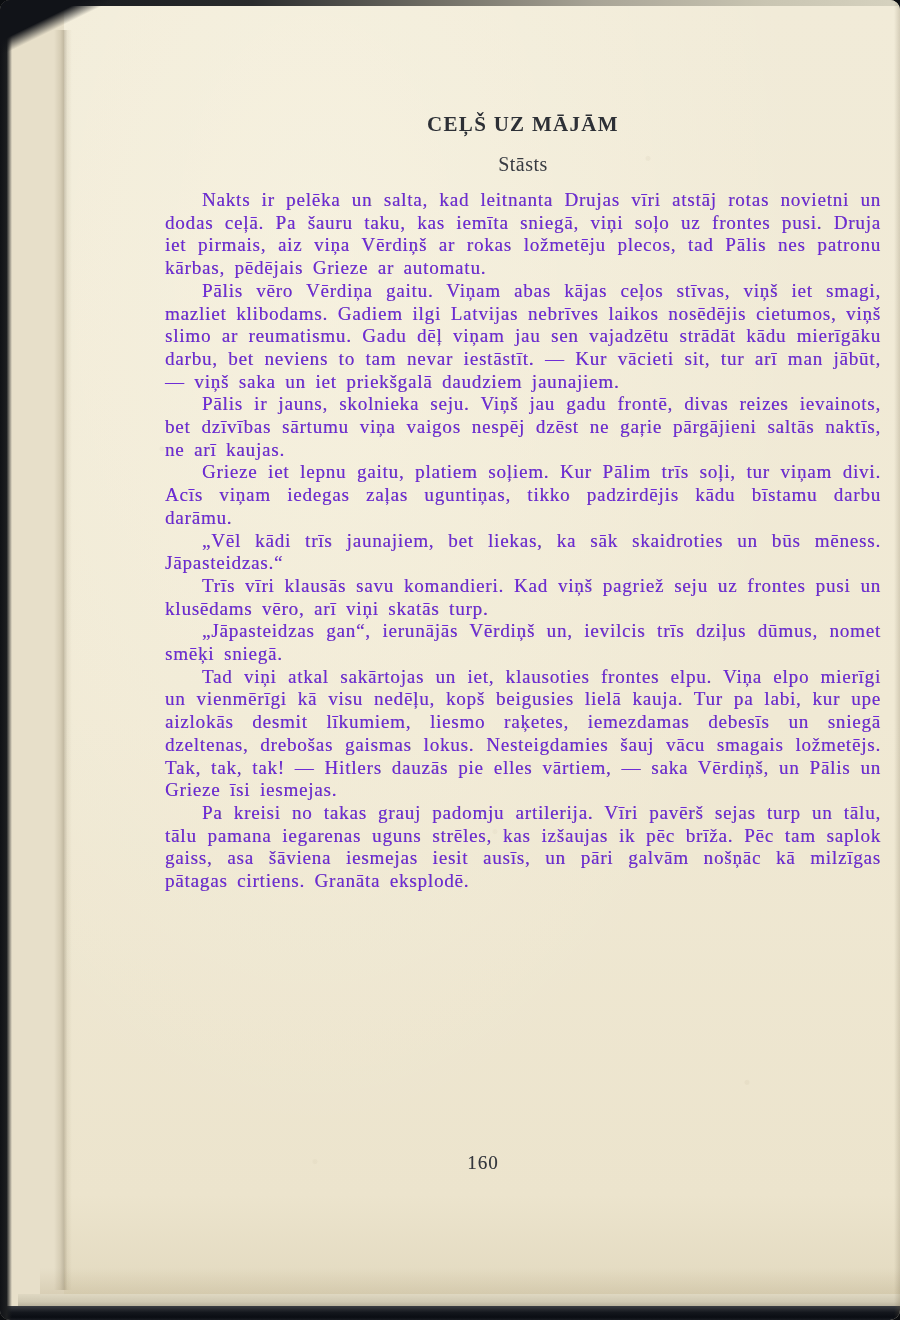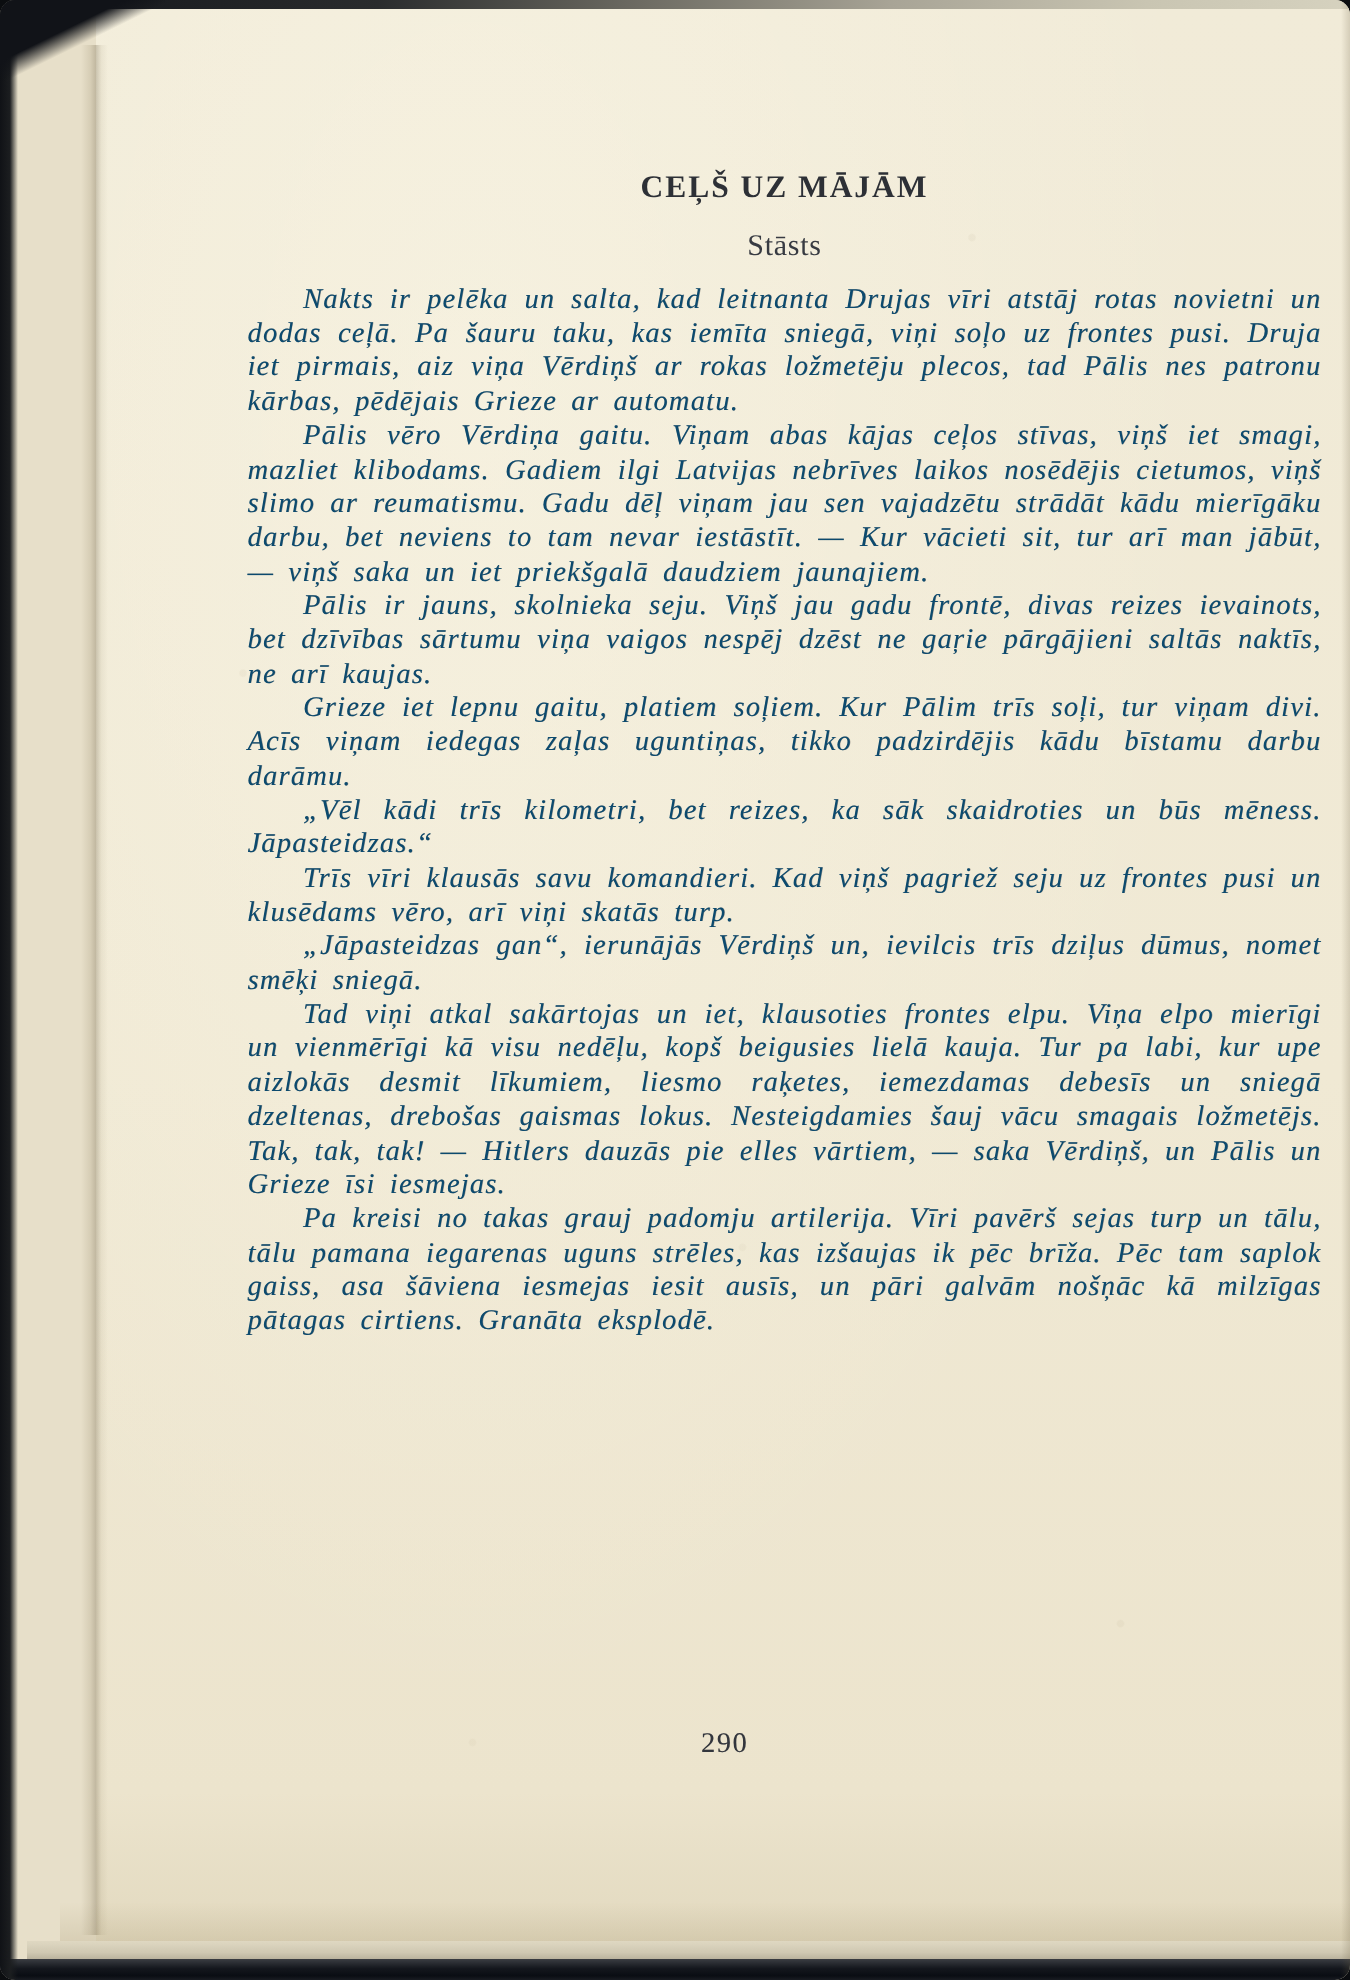--- a/index.html
+++ b/index.html
@@ -74,23 +74,22 @@
   }
   .subtitle{
     position:absolute;top:153px;left:0;width:100%;
     text-align:center;font-size:20px;letter-spacing:.5px;color:#383b42;
   }
   .bodytext{position:absolute;top:189px;left:0;width:100%;}
   .bodytext p{
     margin:0;font-size:19px;line-height:22.7px;
     text-align:justify;text-indent:37px;
     letter-spacing:.8px;word-spacing:4px;
-    color:#0c4a6e;
+    color:#6d28d9;
     text-shadow:.3px .2px 0 rgba(50,53,60,.45);
-    font-style:italic;
   }
   .pageno{
     position:absolute;left:433px;top:1152px;width:100px;
     text-align:center;font-size:19px;letter-spacing:1px;color:#33363d;
     text-shadow:.3px .2px 0 rgba(50,53,60,.4);
   }
 </style>
 </head>
 <body>
 
@@ -107,21 +106,21 @@
   <div class="grain"></div>
 
   <div class="content">
     <h1 class="title">CEĻŠ UZ MĀJĀM</h1>
     <div class="subtitle">Stāsts</div>
     <div class="bodytext">
       <p>Nakts ir pelēka un salta, kad leitnanta Drujas vīri atstāj rotas novietni un dodas ceļā. Pa šauru taku, kas iemīta sniegā, viņi soļo uz frontes pusi. Druja iet pirmais, aiz viņa Vērdiņš ar rokas ložmetēju plecos, tad Pālis nes patronu kārbas, pēdējais Grieze ar automatu.</p>
       <p>Pālis vēro Vērdiņa gaitu. Viņam abas kājas ceļos stīvas, viņš iet smagi, mazliet klibodams. Gadiem ilgi Latvijas nebrīves laikos nosēdējis cietumos, viņš slimo ar reumatismu. Gadu dēļ viņam jau sen vajadzētu strādāt kādu mierīgāku darbu, bet neviens to tam nevar iestāstīt. — Kur vācieti sit, tur arī man jābūt, — viņš saka un iet priekšgalā daudziem jaunajiem.</p>
       <p>Pālis ir jauns, skolnieka seju. Viņš jau gadu frontē, divas reizes ievainots, bet dzīvības sārtumu viņa vaigos nespēj dzēst ne gaŗie pārgājieni saltās naktīs, ne arī kaujas.</p>
       <p>Grieze iet lepnu gaitu, platiem soļiem. Kur Pālim trīs soļi, tur viņam divi. Acīs viņam iedegas zaļas uguntiņas, tikko padzirdējis kādu bīstamu darbu darāmu.</p>
-      <p>„Vēl kādi trīs kilometri, bet reizes, ka sāk skaidroties un būs mēness. Jāpasteidzas.“</p>
+      <p>„Vēl kādi trīs jaunajiem, bet liekas, ka sāk skaidroties un būs mēness. Jāpasteidzas.“</p>
       <p>Trīs vīri klausās savu komandieri. Kad viņš pagriež seju uz frontes pusi un klusēdams vēro, arī viņi skatās turp.</p>
       <p>„Jāpasteidzas gan“, ierunājās Vērdiņš un, ievilcis trīs dziļus dūmus, nomet smēķi sniegā.</p>
       <p>Tad viņi atkal sakārtojas un iet, klausoties frontes elpu. Viņa elpo mierīgi un vienmērīgi kā visu nedēļu, kopš beigusies lielā kauja. Tur pa labi, kur upe aizlokās desmit līkumiem, liesmo raķetes, iemezdamas debesīs un sniegā dzeltenas, drebošas gaismas lokus. Nesteigdamies šauj vācu smagais ložmetējs. Tak, tak, tak! — Hitlers dauzās pie elles vārtiem, — saka Vērdiņš, un Pālis un Grieze īsi iesmejas.</p>
       <p>Pa kreisi no takas grauj padomju artilerija. Vīri pavērš sejas turp un tālu, tālu pamana iegarenas uguns strēles, kas izšaujas ik pēc brīža. Pēc tam saplok gaiss, asa šāviena iesmejas iesit ausīs, un pāri galvām nošņāc kā milzīgas pātagas cirtiens. Granāta eksplodē.</p>
     </div>
   </div>
-  <div class="pageno">290</div>
+  <div class="pageno">160</div>
 </div>
 
 </body></html>

